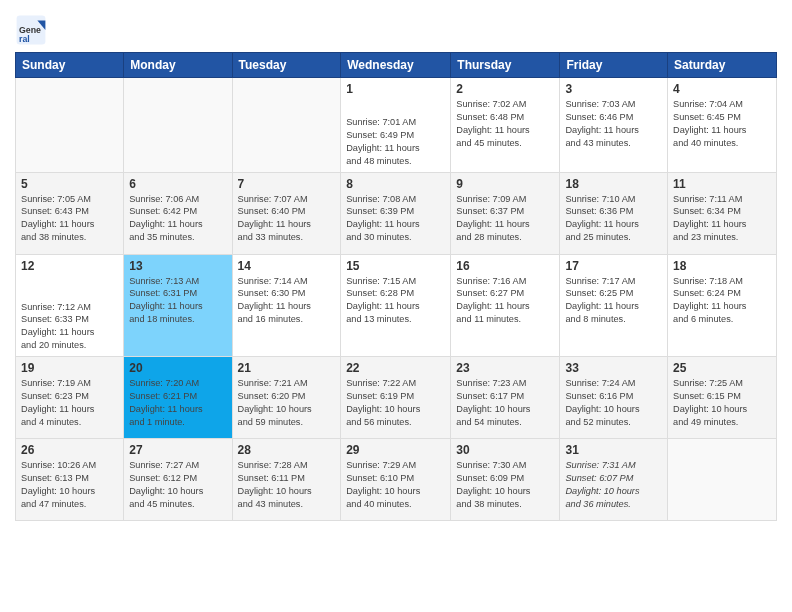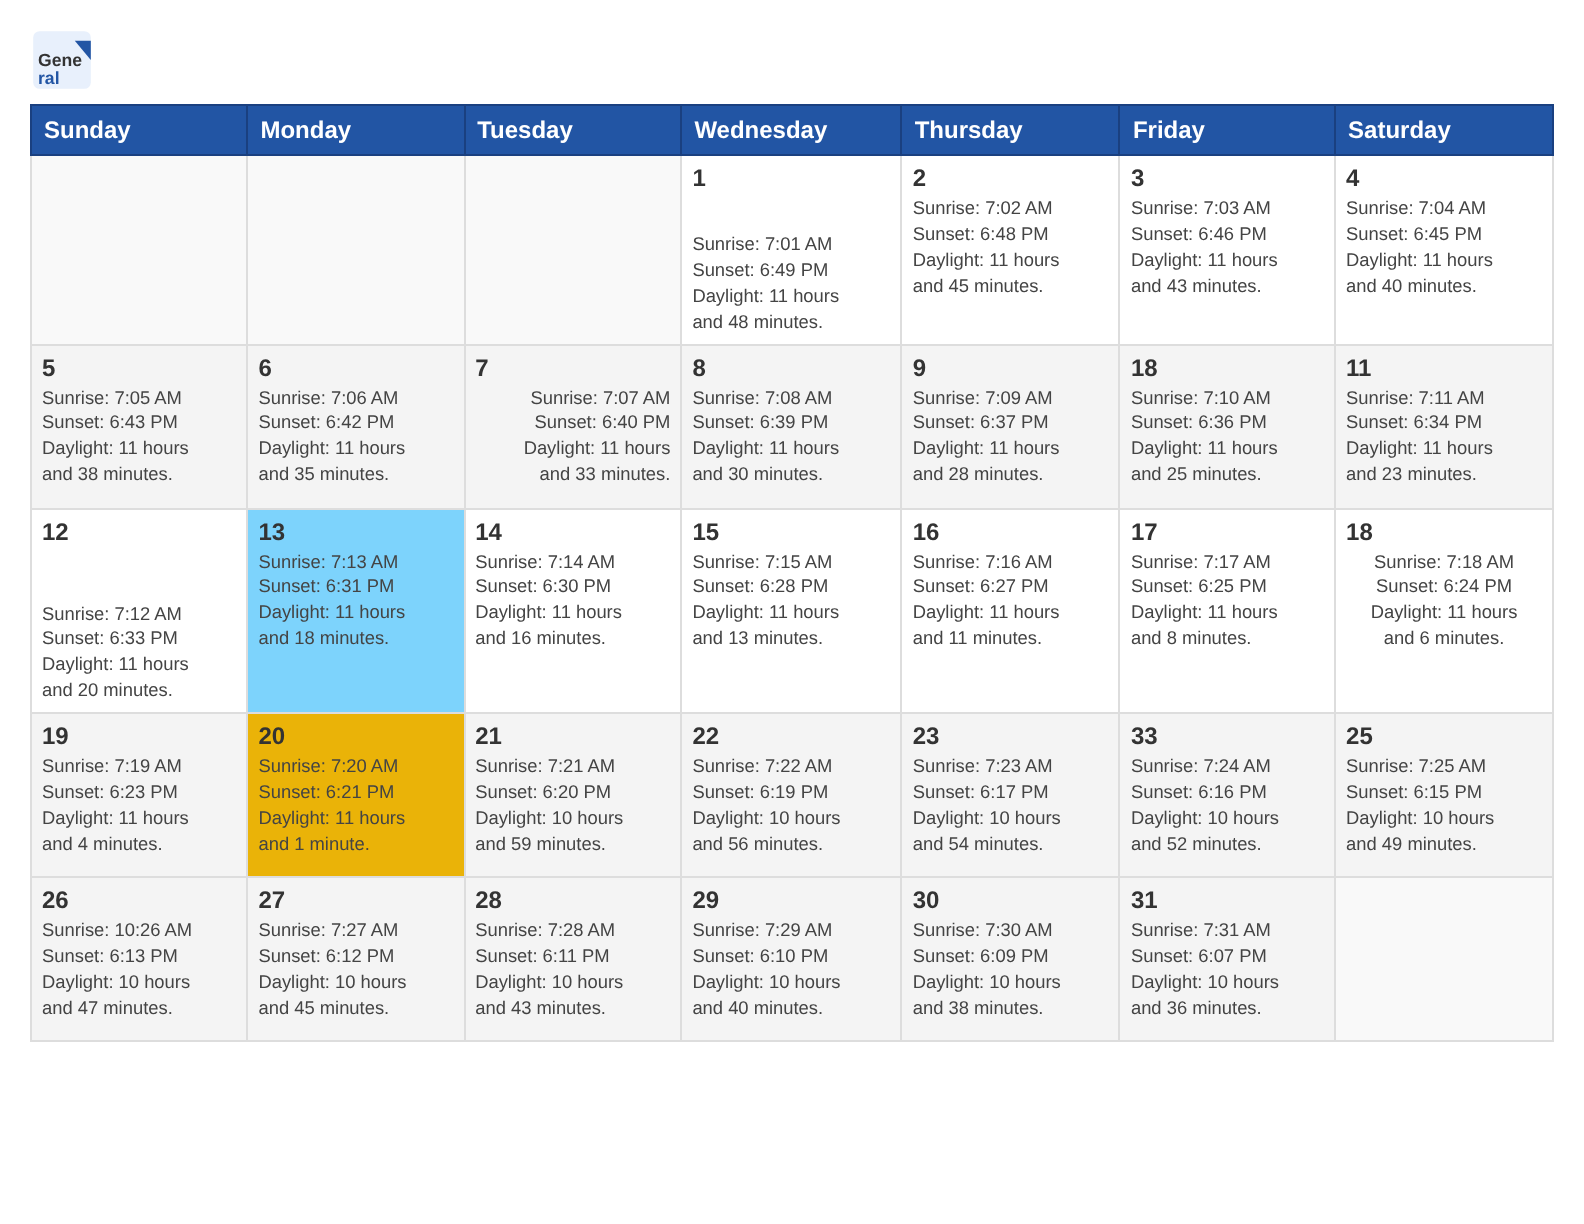--- a/index.html
+++ b/index.html
@@ -184,21 +184,21 @@
           </td>
           <td style="background: rgb(244, 244, 244);">
             <span class="day-num">6</span>
             <div class="day-info" style="white-space: pre-line;">Sunrise: 7:06 AM
 Sunset: 6:42 PM
 Daylight: 11 hours
 and 35 minutes.</div>
           </td>
           <td style="background: rgb(244, 244, 244);">
             <span class="day-num">7</span>
-            <div class="day-info" style="white-space: pre-line; text-align: right;">Sunrise: 7:07 AM
+            <div class="day-info" style="white-space: pre-line;">Sunrise: 7:07 AM
 Sunset: 6:40 PM
 Daylight: 11 hours
 and 33 minutes.</div>
           </td>
           <td style="background: rgb(244, 244, 244);">
             <span class="day-num">8</span>
             <div class="day-info" style="white-space: pre-line;">Sunrise: 7:08 AM
 Sunset: 6:39 PM
 Daylight: 11 hours
 and 30 minutes.</div>
@@ -263,35 +263,35 @@
           </td>
           <td style="background: rgb(255, 255, 255);">
             <span class="day-num">17</span>
             <div class="day-info" style="white-space: pre-line;">Sunrise: 7:17 AM
 Sunset: 6:25 PM
 Daylight: 11 hours
 and 8 minutes.</div>
           </td>
           <td style="background: rgb(255, 255, 255);">
             <span class="day-num">18</span>
-            <div class="day-info" style="white-space: pre-line; text-align: center;">Sunrise: 7:18 AM
+            <div class="day-info" style="white-space: pre-line;">Sunrise: 7:18 AM
 Sunset: 6:24 PM
 Daylight: 11 hours
 and 6 minutes.</div>
           </td>
         </tr>
         <tr>
           <td style="background: rgb(244, 244, 244);">
             <span class="day-num">19</span>
             <div class="day-info" style="white-space: pre-line;">Sunrise: 7:19 AM
 Sunset: 6:23 PM
 Daylight: 11 hours
 and 4 minutes.</div>
           </td>
-          <td style="background: #eab308;">
+          <td style="background: #0ea5e9;">
             <span class="day-num">20</span>
             <div class="day-info" style="white-space: pre-line;">Sunrise: 7:20 AM
 Sunset: 6:21 PM
 Daylight: 11 hours
 and 1 minute.</div>
           </td>
           <td style="background: rgb(244, 244, 244);">
             <span class="day-num">21</span>
             <div class="day-info" style="white-space: pre-line;">Sunrise: 7:21 AM
 Sunset: 6:20 PM
@@ -358,21 +358,21 @@
           </td>
           <td style="background: rgb(244, 244, 244);">
             <span class="day-num">30</span>
             <div class="day-info" style="white-space: pre-line;">Sunrise: 7:30 AM
 Sunset: 6:09 PM
 Daylight: 10 hours
 and 38 minutes.</div>
           </td>
           <td style="background: rgb(244, 244, 244);">
             <span class="day-num">31</span>
-            <div class="day-info" style="white-space: pre-line;">Sunrise: 7:31 AM
+            <div class="day-info" style="white-space: pre-line; font-style: italic;">Sunrise: 7:31 AM
 Sunset: 6:07 PM
 Daylight: 10 hours
 and 36 minutes.</div>
           </td>
           <td class="empty" style="background: rgb(249, 249, 249);"></td>
         </tr>
       </tbody>
   </table>
 </div>
 

